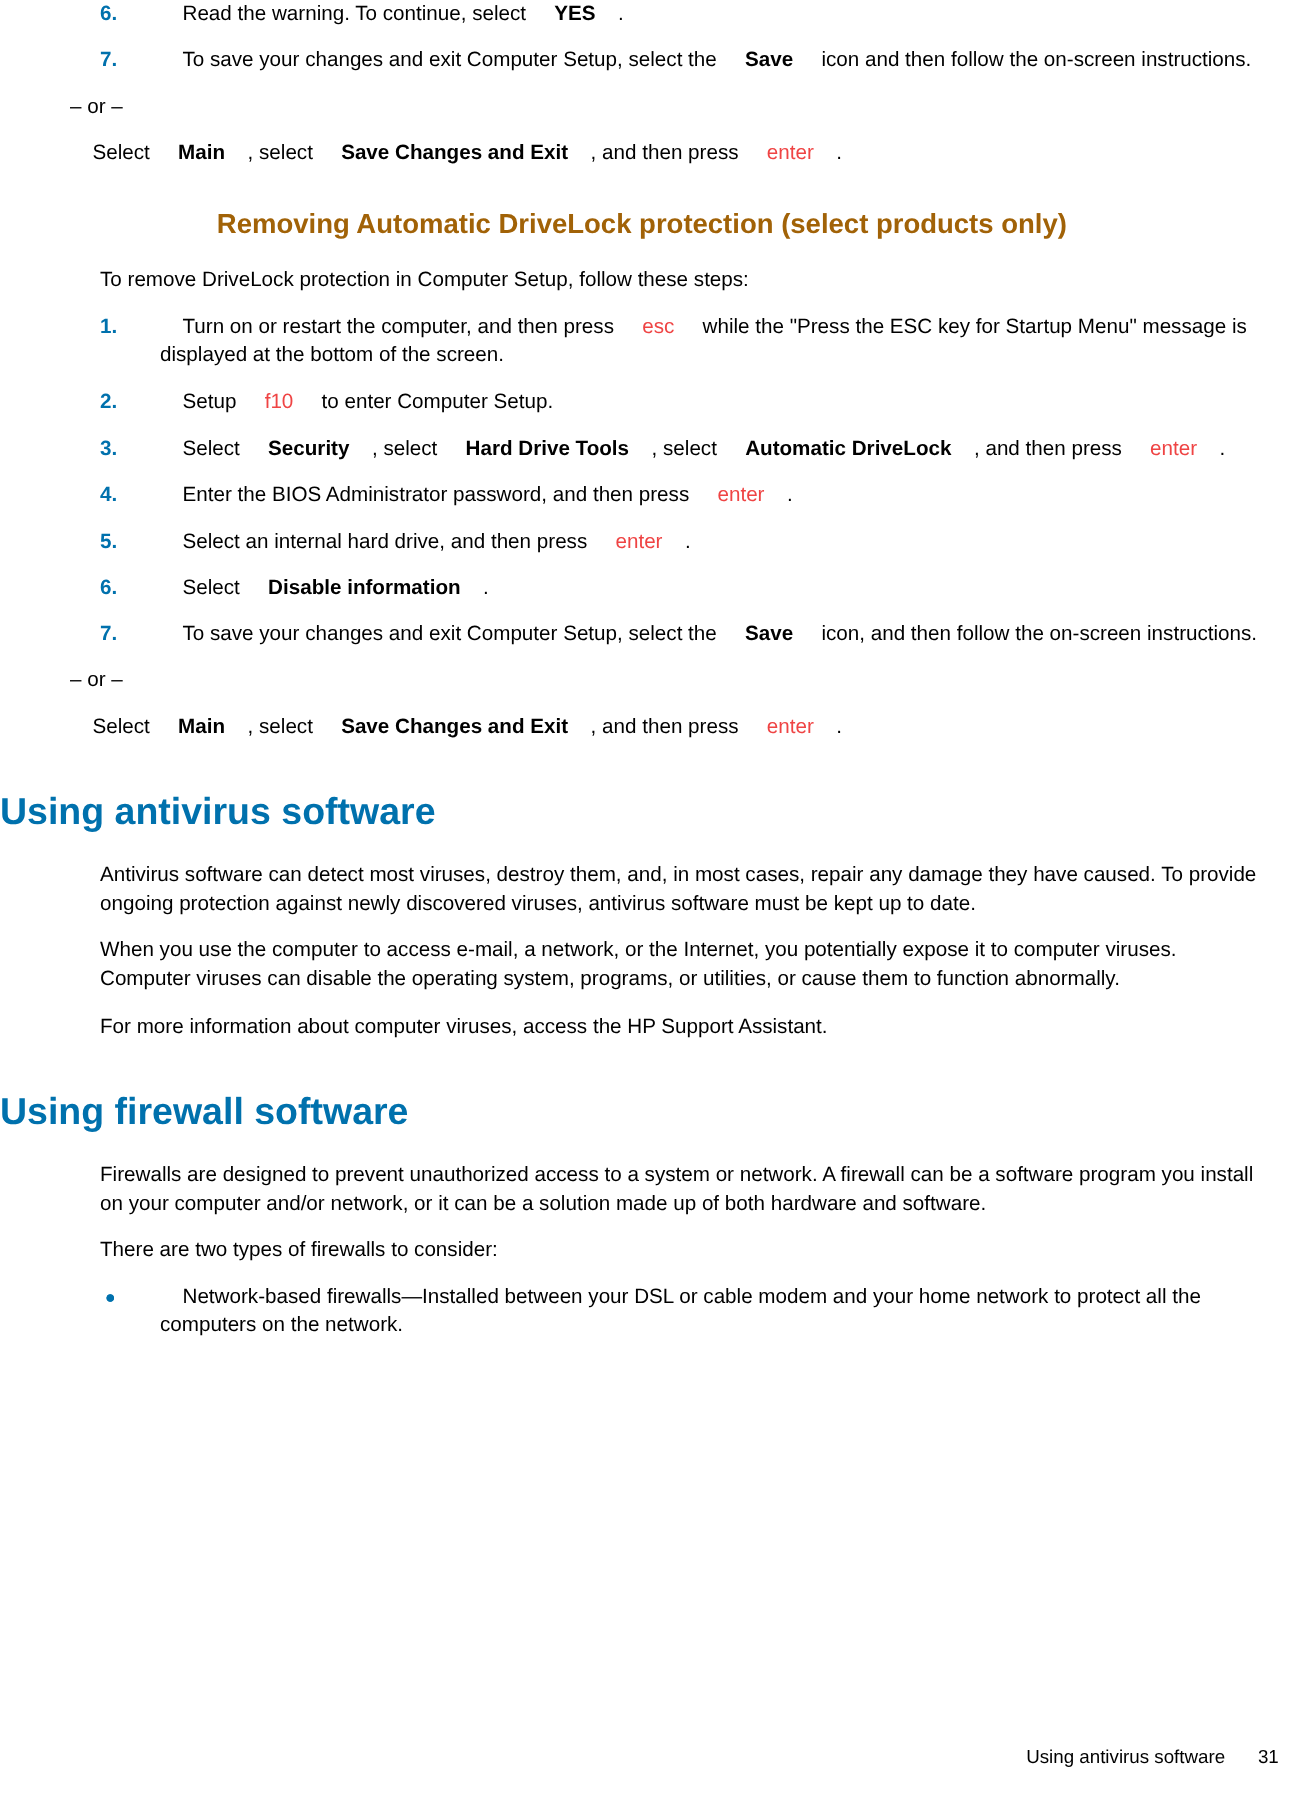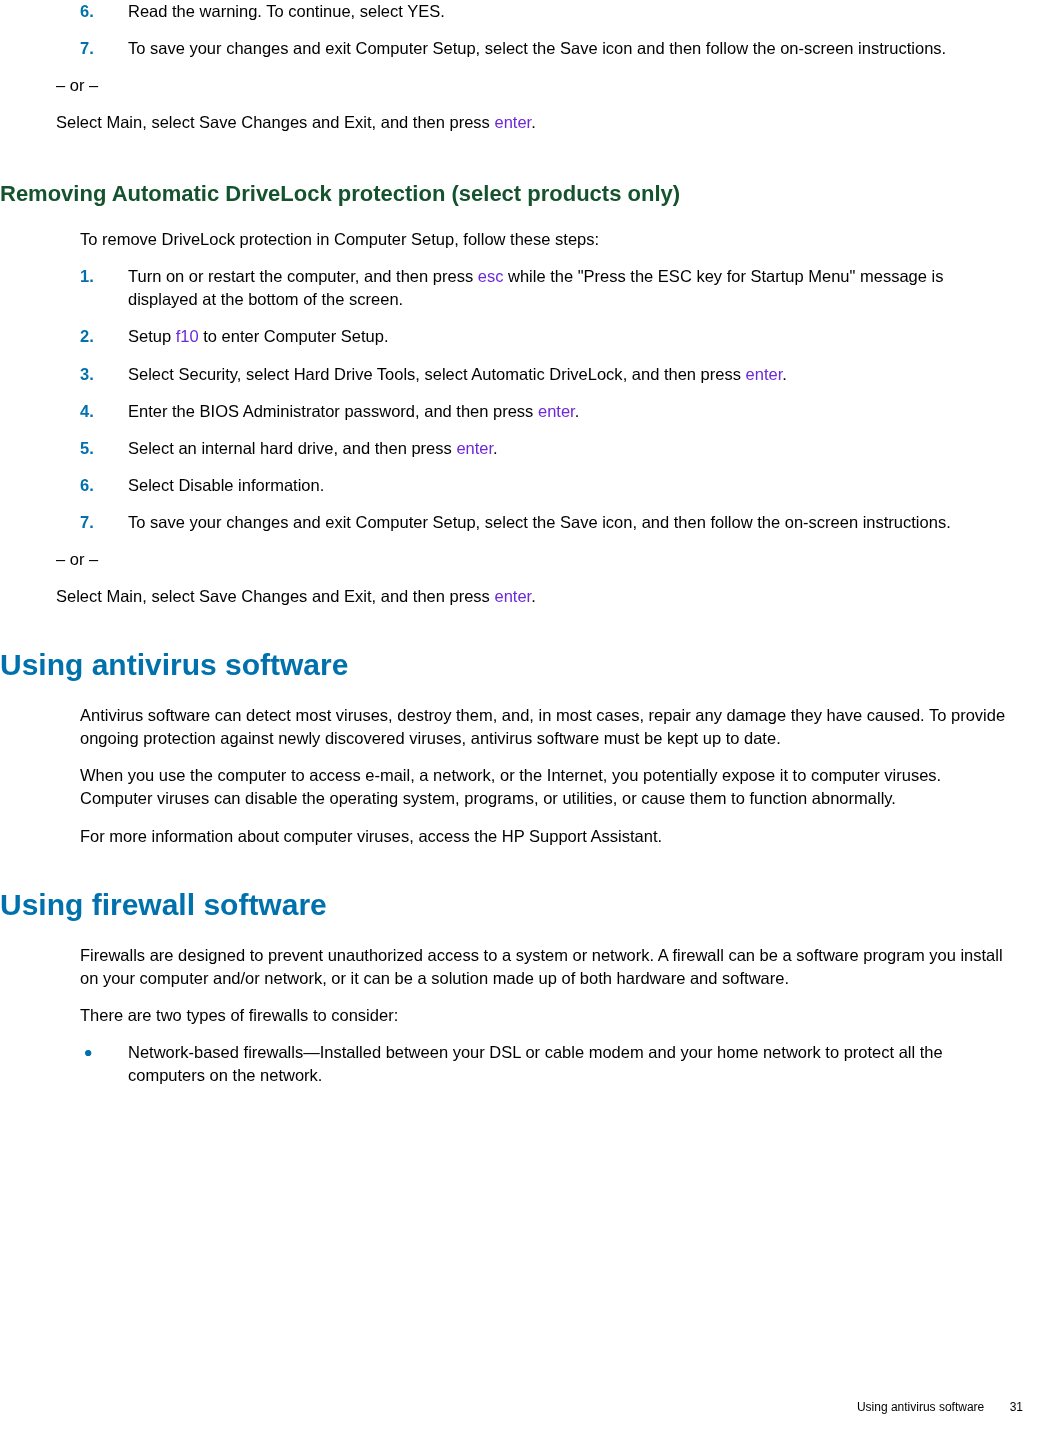--- a/index.html
+++ b/index.html
@@ -59,47 +59,48 @@
     padding-right: 10px;
   }
   ul.bul > li .bullet {
     position: absolute;
     left: 84px;
     top: 2px;
     color: #0071ad;
     font-size: 14px;
   }
   h3.sub {
-    color: #14532d;
+    color: #a16207;
     font-weight: bold;
     font-size: 22px;
-    margin: 45px 0 18px 0;
+    margin: 30px 0 18px 0;
     padding: 0;
+    text-align: center;
   }
   h2.main {
     color: #0071ad;
     font-weight: bold;
     font-size: 30px;
     margin: 36px 0 18px 0;
     padding: 0;
   }
-  .kw { color: #6d28d9; }
-  b { font-weight: normal; }
+  .kw { color: #ef4444; }
+  b { font-weight: bold; }
   .footer {
     position: absolute;
     bottom: 28px;
     right: 24px;
-    font-size: 12px;
+    font-size: 15px;
     color: #000;
   }
   .footer .pn {
     margin-left: 22px;
   }
   
-  .inline { display: inline; }
+  .inline { display: inline; margin-left: 18px; }
 </style>
 </head>
 <body>
 
 <div class="page">
   <div class="content">
 
     <ol class="num">
       <li>
         <span class="marker">6.</span>

